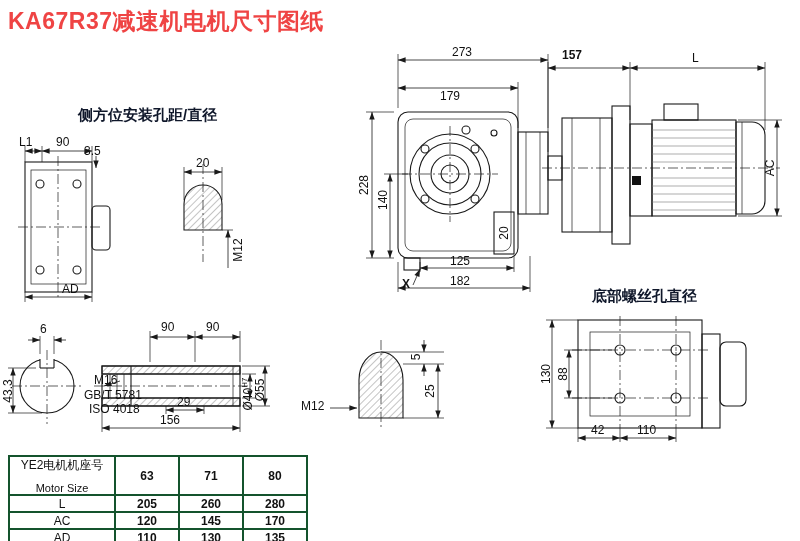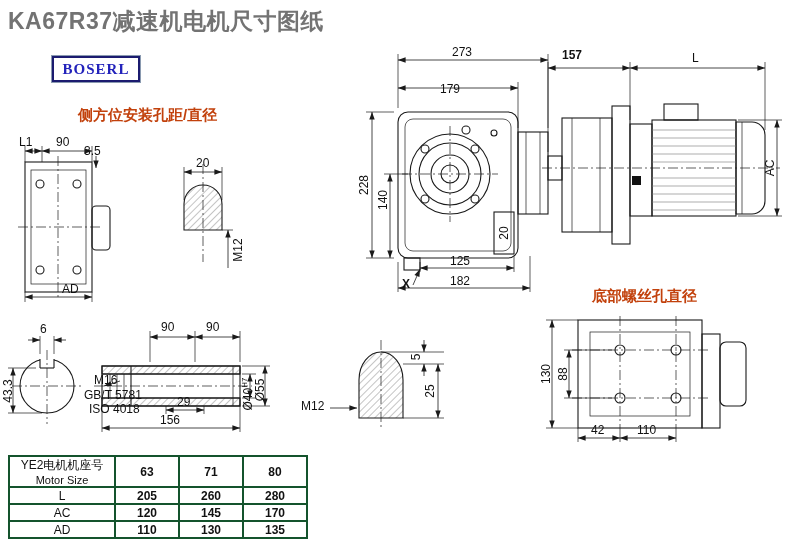--- a/index.html
+++ b/index.html
@@ -11,31 +11,31 @@
   #draw .th  { stroke:#1a1a1a; stroke-width:0.7; fill:none; }
   #draw .dl  { stroke:#1a1a1a; stroke-width:0.8; fill:none; }
   #draw .cl  { stroke:#1a1a1a; stroke-width:0.7; fill:none; stroke-dasharray:10 3 2 3; }
   #draw .fin { stroke:#777; stroke-width:0.6; fill:none; }
   #draw .hat { fill:url(#hatch); stroke:#1a1a1a; stroke-width:1.1; }
   .dim  { position:absolute; font-size:12px; white-space:nowrap; line-height:14px; }
   .vdim { position:absolute; font-size:12px; width:36px; height:14px; line-height:14px; text-align:center;
           transform:rotate(-90deg); transform-origin:center; white-space:nowrap; }
   .bold { font-weight:bold; }
   .big  { font-size:12px; }
-  .red  { position:absolute; font-size:15px; font-weight:bold; color:#c2410c; white-space:nowrap; }
-  .title{ position:absolute; left:8px; top:6px; font-size:23px; font-weight:bold; color:#737373; letter-spacing:0.5px; }
+  .red  { position:absolute; font-size:15px; font-weight:bold; color:#0f172a; white-space:nowrap; }
+  .title{ position:absolute; left:8px; top:6px; font-size:23px; font-weight:bold; color:#ef4444; letter-spacing:0.5px; }
   .logo { position:absolute; left:52px; top:56px; width:88px; height:26px; border:2px solid #1b1b6f; outline:1px solid #8a9ab0;
           display:flex; align-items:center; justify-content:center; background:#fff;
           font-family:"Liberation Serif","DejaVu Serif",serif; font-size:15px; font-weight:bold; color:#2323bb; letter-spacing:1px; }
   table.spec { position:absolute; left:8px; top:455px; border-collapse:collapse; background:#fff; }
   table.spec td { border:2px solid #14532d; text-align:center; vertical-align:middle; font-size:12px; height:17px; padding:0 10px; }
   table.spec td.c0 { width:106px; }
   table.spec td.sz { width:64px;font-weight:bold; }
   table.spec tr.hr td { height:30px; }
-  table.spec .en { font-size:11px; }
+  table.spec .en { font-size:11px;margin-top:8px; }
   sup { font-size:8px; }
 </style>
 </head>
 <body>
 
 <div id="page">
 
   <svg id="draw" width="800" height="541" viewBox="0 0 800 541">
     <defs>
       <marker id="arr" viewBox="0 0 10 8" markerWidth="9" markerHeight="7" refX="9.3" refY="4" orient="auto-start-reverse" markerUnits="userSpaceOnUse">
@@ -231,29 +231,26 @@
       <line class="dl" x1="569" y1="350" x2="569" y2="398" marker-start="url(#arr)" marker-end="url(#arr)"></line>
       <line class="th" x1="578" y1="428" x2="578" y2="442"></line>
       <line class="th" x1="620" y1="432" x2="620" y2="442"></line>
       <line class="th" x1="676" y1="432" x2="676" y2="442"></line>
       <line class="dl" x1="578" y1="438" x2="620" y2="438" marker-start="url(#arr)" marker-end="url(#arr)"></line>
       <line class="dl" x1="620" y1="438" x2="676" y2="438" marker-start="url(#arr)" marker-end="url(#arr)"></line>
     </g>
   </svg>
 
   <div class="title">KA67R37减速机电机尺寸图纸</div>
-  <div class="logo">
-    <span>BOSERL</span>
-  </div>
 
   <div class="red" style="left:78px;top:106px">侧方位安装孔距/直径</div>
   <div class="red" style="left:592px;top:287px">底部螺丝孔直径</div>
 
   <span class="dim" style="left:452px;top:45px">273</span>
-  <span class="dim" style="left:440px;top:82px">179</span>
+  <span class="dim" style="left:440px;top:89px">179</span>
   <span class="vdim" style="left:346px;top:178px">228</span>
   <span class="vdim" style="left:365px;top:193px">140</span>
   <span class="vdim" style="left:486px;top:226px">20</span>
   <span class="dim" style="left:450px;top:254px">125</span>
   <span class="dim" style="left:450px;top:274px">182</span>
   <span class="dim bold" style="left:402px;top:277px">X</span>
 
   <span class="dim bold big" style="left:562px;top:48px">157</span>
   <span class="dim" style="left:692px;top:51px">L</span>
   <span class="vdim" style="left:752px;top:161px">AC</span>

